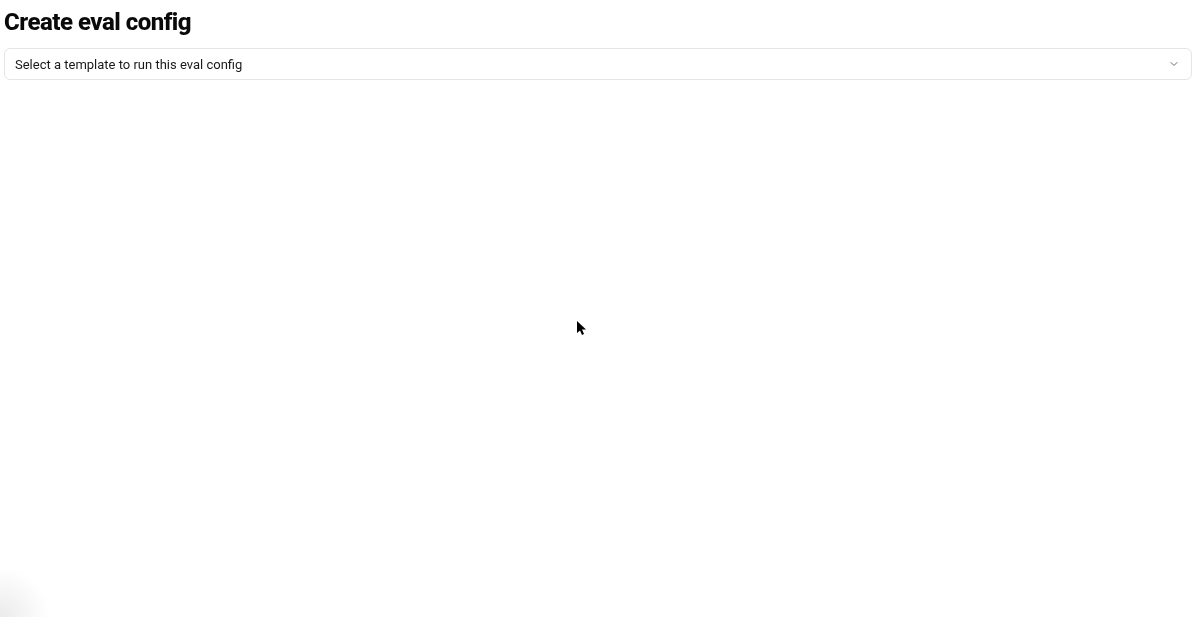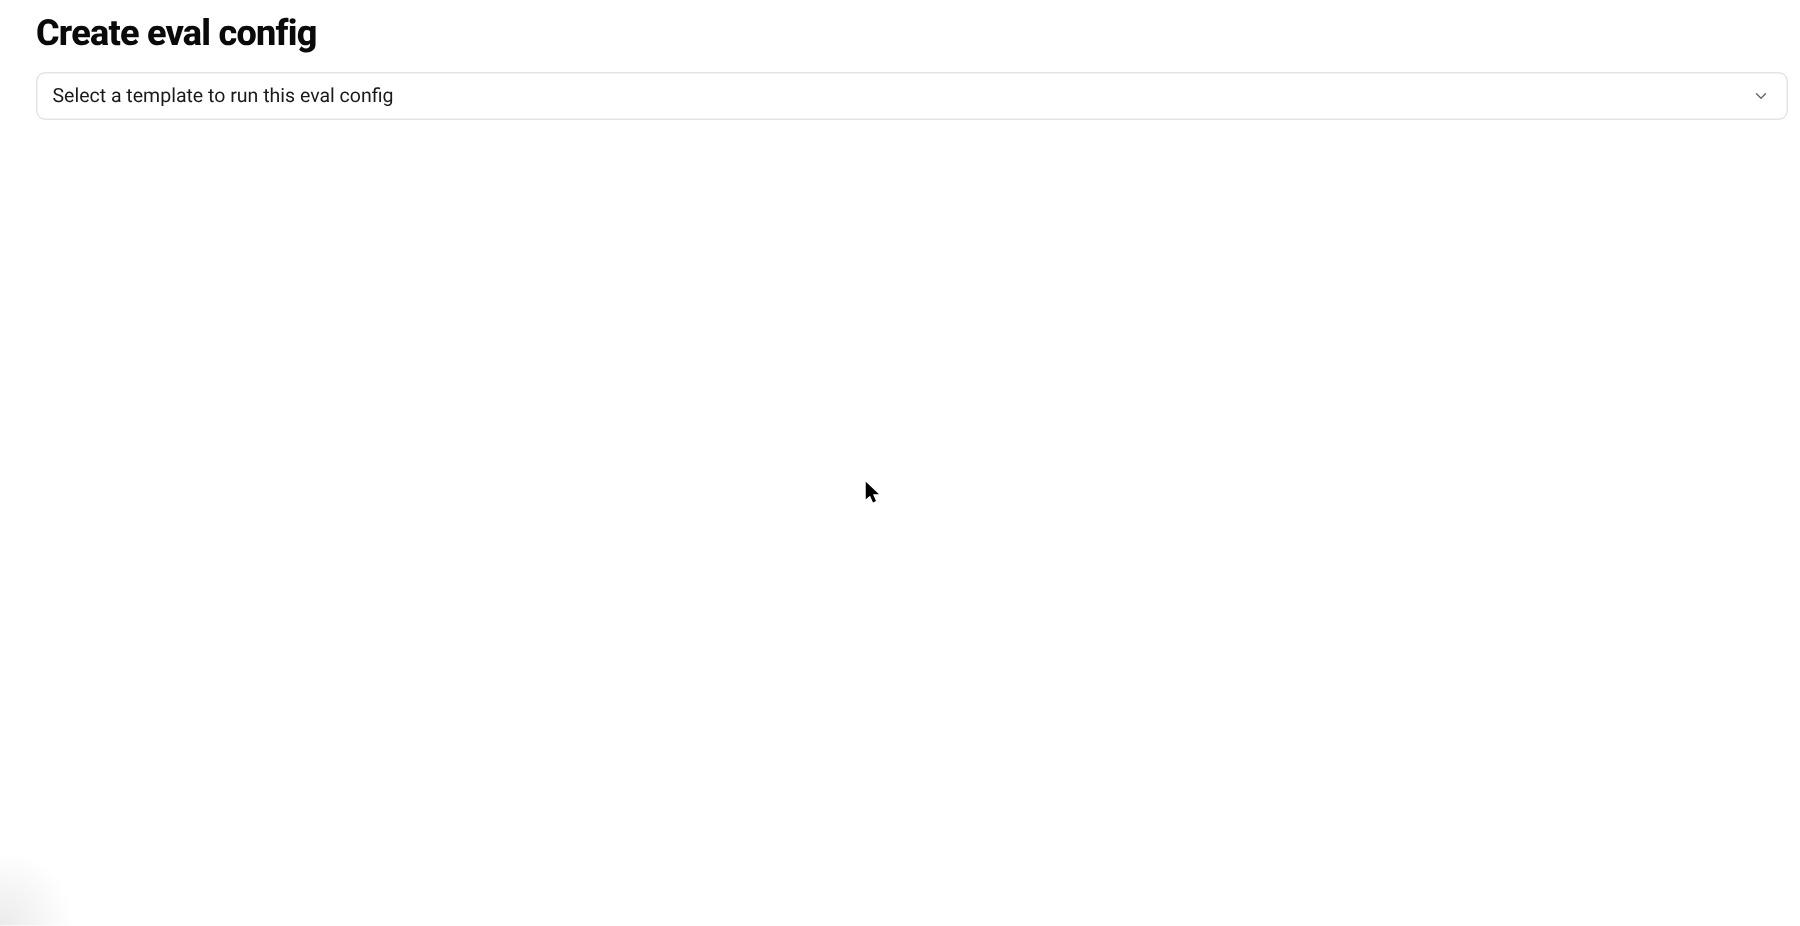--- a/index.html
+++ b/index.html
@@ -9,21 +9,21 @@
     }
     body {
       font-family: -apple-system, BlinkMacSystemFont, "Segoe UI", Roboto, "Helvetica Neue", Arial, sans-serif;
       background: #ffffff;
       width: 1200px;
       height: 617px;
       overflow: hidden;
       position: relative;
     }
     .container {
-      padding: 8px 8px 0 24px;
+      padding: 8px 8px 0 4px;
       border-radius: 19px;
     }
     .page-title {
       font-size: 24px;
       font-weight: 800;
       color: #0a0a0a;
       letter-spacing: -0.5px;
       margin-bottom: 12px;
     }
     .template-select {

